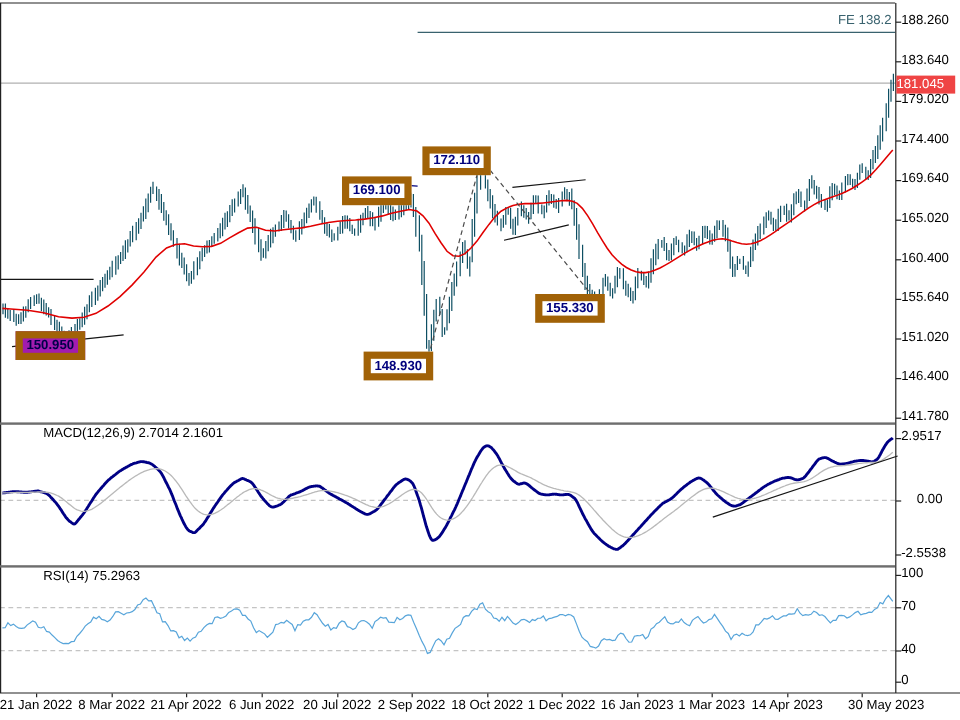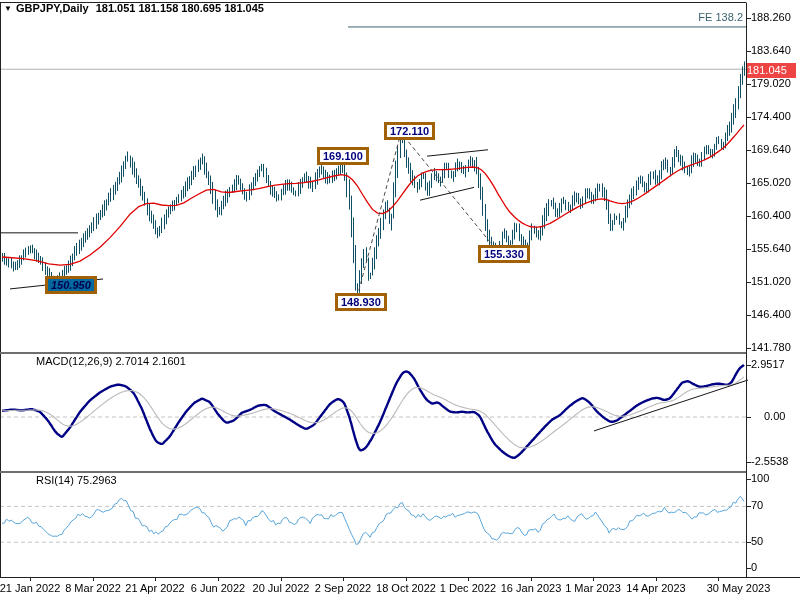--- a/index.html
+++ b/index.html
@@ -13,23 +13,23 @@
   .pane-title{color:#000;padding-left:32px;}
   .watermark{position:absolute;left:478px;top:290px;font-size:22px;letter-spacing:1px;
              color:#cacaca;z-index:0;white-space:nowrap;}
   .fe-label{position:absolute;right:57px;top:11px;font-size:11px;color:#39626e;z-index:2;}
   .price-tag{position:absolute;left:747px;top:63px;width:49px;height:15px;background:#ef4444;
              color:#fff;font-size:11px;line-height:15px;padding-left:0;z-index:2;}
   .axis-label{position:absolute;left:751px;font-size:11px;color:#000;z-index:2;white-space:nowrap;}
   .date-label{position:absolute;top:582px;font-size:11px;color:#000;z-index:2;
               transform:translateX(-50%);white-space:nowrap;}
   .price-label-box{position:absolute;font-size:11px;font-weight:bold;color:#00007d;
-             background:#fff;border:3px solid #a16207;padding:0 3px;height:12px;
-             line-height:12px;z-index:3;white-space:nowrap;margin-left:32px;}
-  .price-label-box.selected{background:#0369a1;color:#00004a;font-style:italic;}
+             background:#fff;border:6px solid #a16207;padding:0 3px;height:12px;
+             line-height:12px;z-index:3;white-space:nowrap;}
+  .price-label-box.selected{background:#a21caf;color:#00004a;}
 </style>
 </head>
 <body>
 
 <div class="stage">
 
 
   <svg class="chart" id="chart-svg" width="800" height="600">
       <line x1="0" y1="417" x2="746" y2="417" stroke="#c4c4c4" stroke-dasharray="4 3"></line>
       <line x1="0" y1="506.42" x2="746" y2="506.42" stroke="#c4c4c4" stroke-dasharray="4 3"></line>
@@ -82,23 +82,20 @@
       <line x1="281.5" y1="578" x2="281.5" y2="581" stroke="#222222"></line>
       <line x1="343.5" y1="578" x2="343.5" y2="581" stroke="#222222"></line>
       <line x1="406.5" y1="578" x2="406.5" y2="581" stroke="#222222"></line>
       <line x1="468.5" y1="578" x2="468.5" y2="581" stroke="#222222"></line>
       <line x1="531.5" y1="578" x2="531.5" y2="581" stroke="#222222"></line>
       <line x1="593.5" y1="578" x2="593.5" y2="581" stroke="#222222"></line>
       <line x1="656.5" y1="578" x2="656.5" y2="581" stroke="#222222"></line>
       <line x1="718.5" y1="578" x2="718.5" y2="581" stroke="#222222"></line>
     </svg>
 
-  <span class="txt header">
-    <span class="tri">▼</span><span>GBPJPY,Daily</span><span class="ohlc">181.051 181.158 180.695 181.045</span>
-  </span>
 
   <span class="fe-label">FE 138.2</span>
 
   <span class="txt pane-title" style="left:4px;top:355px;">MACD(12,26,9) 2.7014 2.1601</span>
 
   <span class="txt pane-title" style="left:4px;top:474px;">RSI(14) 75.2963</span>
 
   <div class="price-tag">181.045</div>
 
   <div id="generated-labels">
@@ -111,21 +108,21 @@
       <span class="axis-label" style="top: 209px;">160.400</span>
       <span class="axis-label" style="top: 242px;">155.640</span>
       <span class="axis-label" style="top: 275px;">151.020</span>
       <span class="axis-label" style="top: 308px;">146.400</span>
       <span class="axis-label" style="top: 341px;">141.780</span>
       <span class="axis-label" style="top: 358px;">2.9517</span>
       <span class="axis-label" style="top: 410px; padding-left: 13px;">0.00</span>
       <span class="axis-label" style="top: 455px;">-2.5538</span>
       <span class="axis-label" style="top: 472px;">100</span>
       <span class="axis-label" style="top: 499px;">70</span>
-      <span class="axis-label" style="top: 535px;">50</span>
+      <span class="axis-label" style="top: 535px;">40</span>
       <span class="axis-label" style="top: 561px;">0</span>
       <span class="date-label" style="left: 30px;">21 Jan 2022</span>
       <span class="date-label" style="left: 93px;">8 Mar 2022</span>
       <span class="date-label" style="left: 155px;">21 Apr 2022</span>
       <span class="date-label" style="left: 218px;">6 Jun 2022</span>
       <span class="date-label" style="left: 281px; text-align: center;">20 Jul 2022</span>
       <span class="date-label" style="left: 343px;">2 Sep 2022</span>
       <span class="date-label" style="left: 406px;">18 Oct 2022</span>
       <span class="date-label" style="left: 468px;">1 Dec 2022</span>
       <span class="date-label" style="left: 531px;">16 Jan 2023</span>

